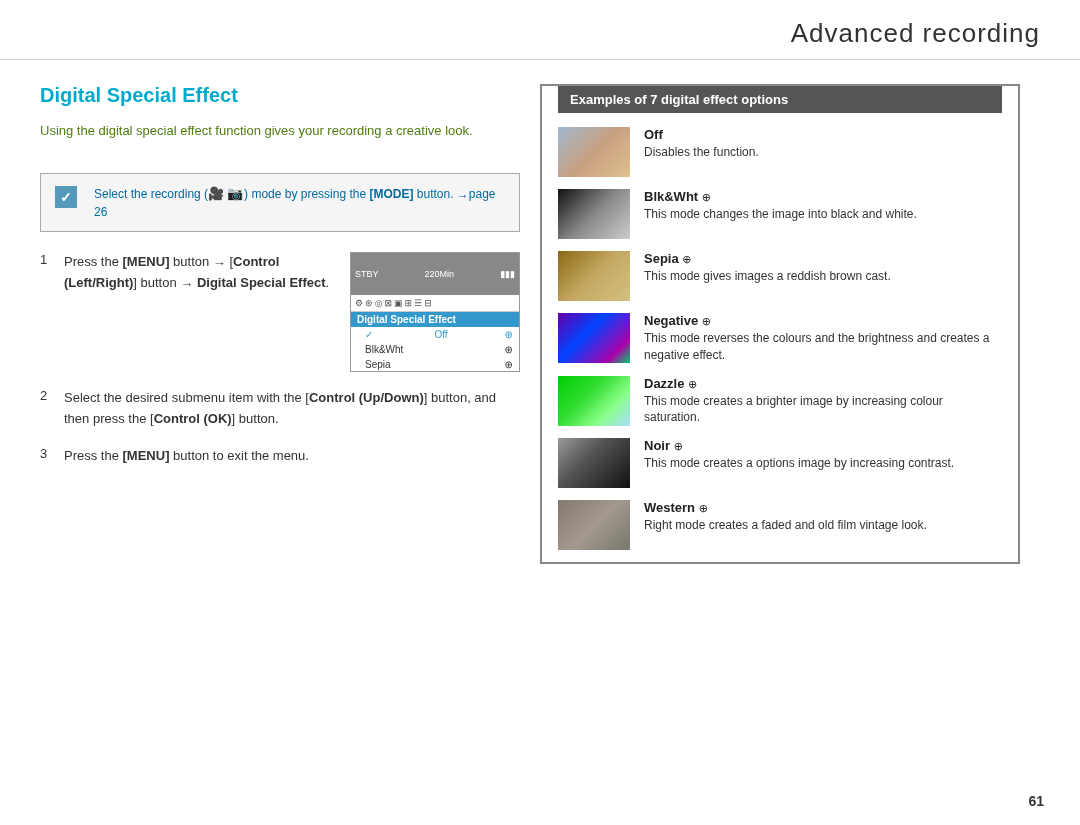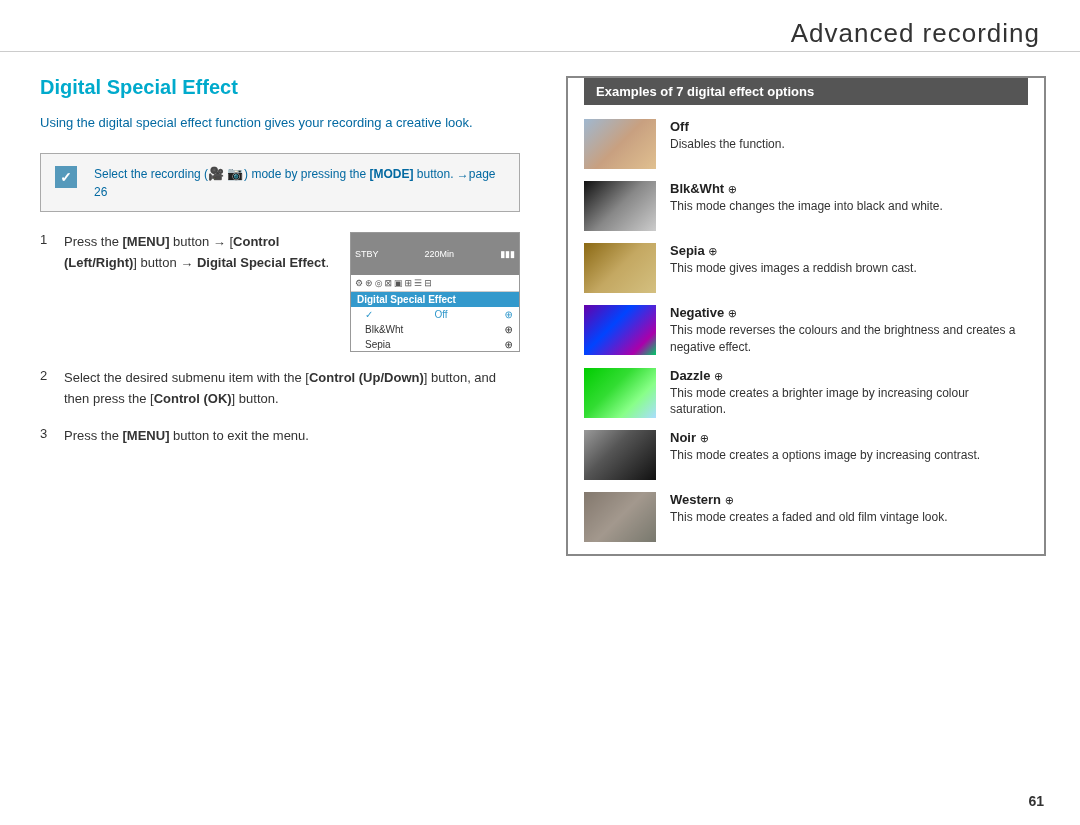--- a/index.html
+++ b/index.html
@@ -8,55 +8,55 @@
       background: #fff;
       color: #222;
       width: 1080px;
       height: 825px;
       overflow: hidden;
       position: relative;
     }
 
     .page-header {
       text-align: right;
-      padding: 18px 40px 2px 40px;
+      padding: 18px 40px 10px 40px;
       border-bottom: 1px solid #ccc;
     }
     .page-header h1 {
       font-size: 26px;
       font-weight: 300;
       color: #333;
       letter-spacing: 1px;
     }
 
     .content-area {
       display: flex;
       padding: 24px 30px 20px 40px;
-      gap: 46px;
+      gap: 20px;
       height: calc(825px - 65px);
     }
 
     
     .left-col {
       flex: 1;
       max-width: 480px;
     }
 
     .section-title {
       font-size: 20px;
       color: #00aacc;
       font-weight: bold;
       margin-bottom: 14px;
     }
 
     .intro-text {
       font-size: 13px;
-      color: #0369a1;
+      color: #4d7c0f;
       line-height: 1.5;
-      margin-bottom: 20px;
+      margin-bottom: 32px;
     }
 
     .note-box {
       border: 1px solid #aaa;
       background: #f5f5f5;
       padding: 10px 14px;
       display: flex;
       align-items: flex-start;
       gap: 10px;
       margin-bottom: 20px;
@@ -392,21 +392,21 @@
         <div class="effect-info">
           <div class="effect-title">Noir <span style="font-size:11px; font-weight:normal;">⊕</span></div>
           <div class="effect-desc">This mode creates a options image by increasing contrast.</div>
         </div>
       </div>
 
       <div class="effect-item">
         <div class="effect-thumb thumb-western"></div>
         <div class="effect-info">
           <div class="effect-title">Western <span style="font-size:11px; font-weight:normal;">⊕</span></div>
-          <div class="effect-desc">This mode creates a faded and old film vintage look.</div>
+          <div class="effect-desc">Right mode creates a faded and old film vintage look.</div>
         </div>
       </div>
 
     </div>
   </div>
 
 </div>
 
 <div class="page-number">61</div>
 

